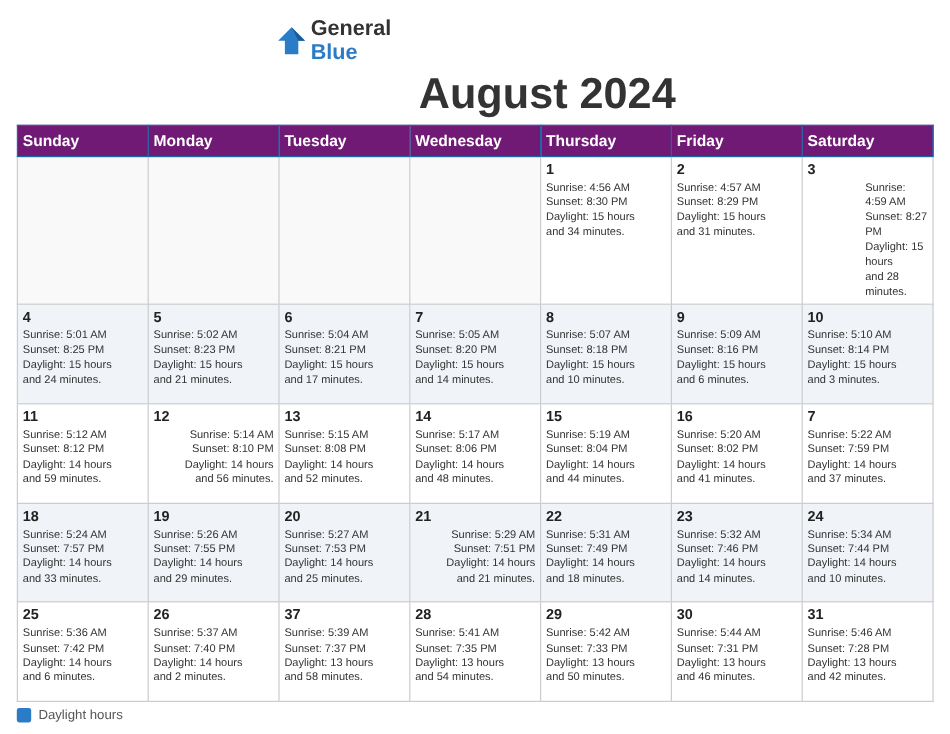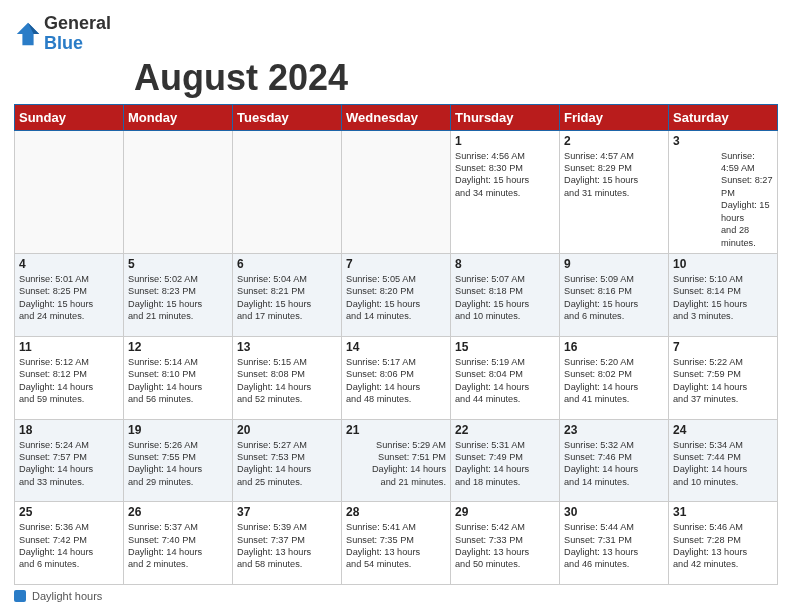--- a/index.html
+++ b/index.html
@@ -12,21 +12,21 @@
     }
     .page {
       width: 792px;
       height: 612px;
       padding: 10px 14px 10px 14px;
       display: flex;
       flex-direction: column;
     }
     .header {
       display: flex;
-      justify-content: flex-start;
+      justify-content: center;
       align-items: flex-start;
       margin-bottom: 6px;
       gap: 23px;
     }
     .logo {
       display: flex;
       align-items: center;
       margin-top: 4px;
     }
     .logo-text {
@@ -64,21 +64,21 @@
       color: #555;
     }
     .calendar {
       flex: 1;
       border: 1px solid #ccc;
       border-collapse: collapse;
       width: 100%;
       table-layout: fixed;
     }
     .calendar th {
-      background-color: #b91c1c;
+      background-color: #701a75;
       color: #fff;
       font-size: 13px;
       font-weight: bold;
       padding: 5px 4px;
       text-align: left;
       border: 1px solid #1e65a8;
     }
     .calendar td {
       border: 1px solid #ccc;
       vertical-align: top;
@@ -236,21 +236,21 @@
         <tr>
           <td>
             <span class="day-num">11</span>
             <div class="day-info" style="white-space: pre-line;">Sunrise: 5:12 AM
 Sunset: 8:12 PM
 Daylight: 14 hours
 and 59 minutes.</div>
           </td>
           <td>
             <span class="day-num">12</span>
-            <div class="day-info" style="white-space: pre-line;">Sunrise: 5:14 AM
+            <div class="day-info" style="white-space: pre-line; text-align: right;">Sunrise: 5:14 AM
 Sunset: 8:10 PM
 Daylight: 14 hours
 and 56 minutes.</div>
           </td>
           <td>
             <span class="day-num">13</span>
             <div class="day-info" style="white-space: pre-line;">Sunrise: 5:15 AM
 Sunset: 8:08 PM
 Daylight: 14 hours
 and 52 minutes.</div>

